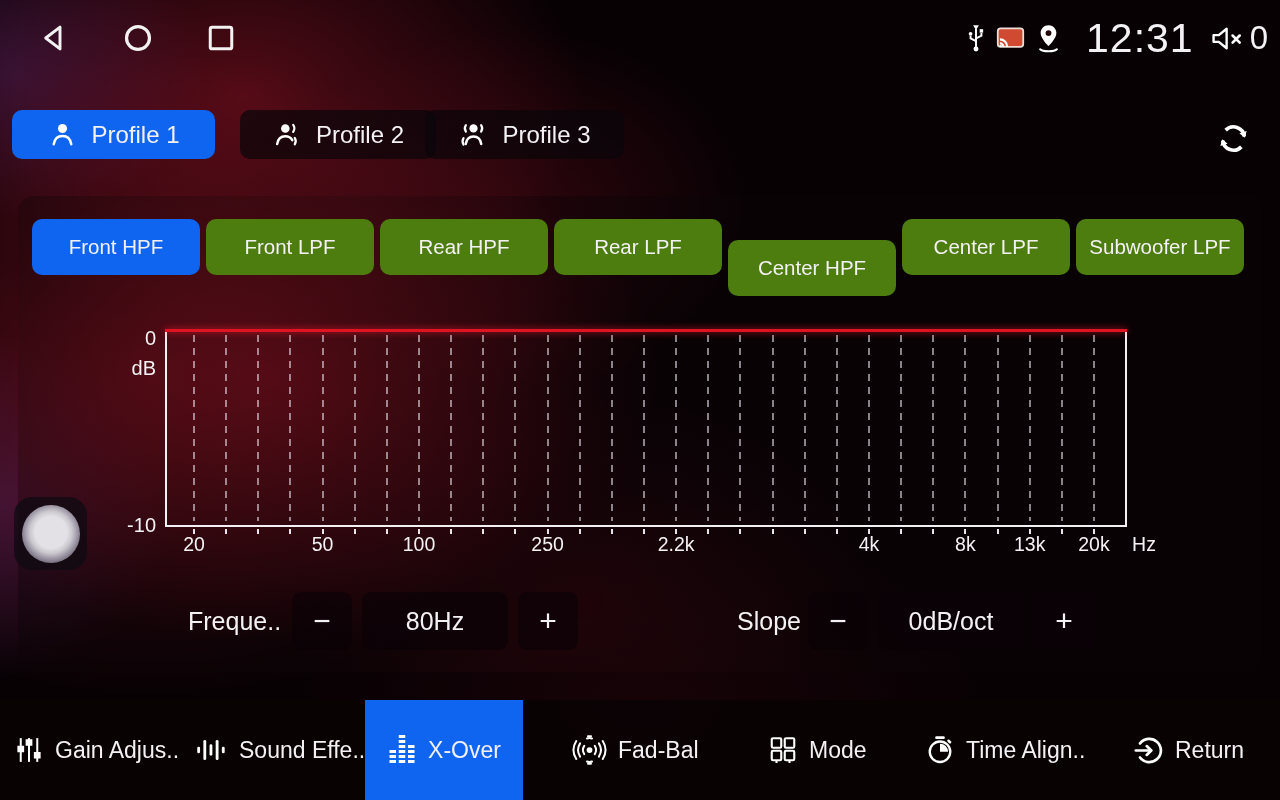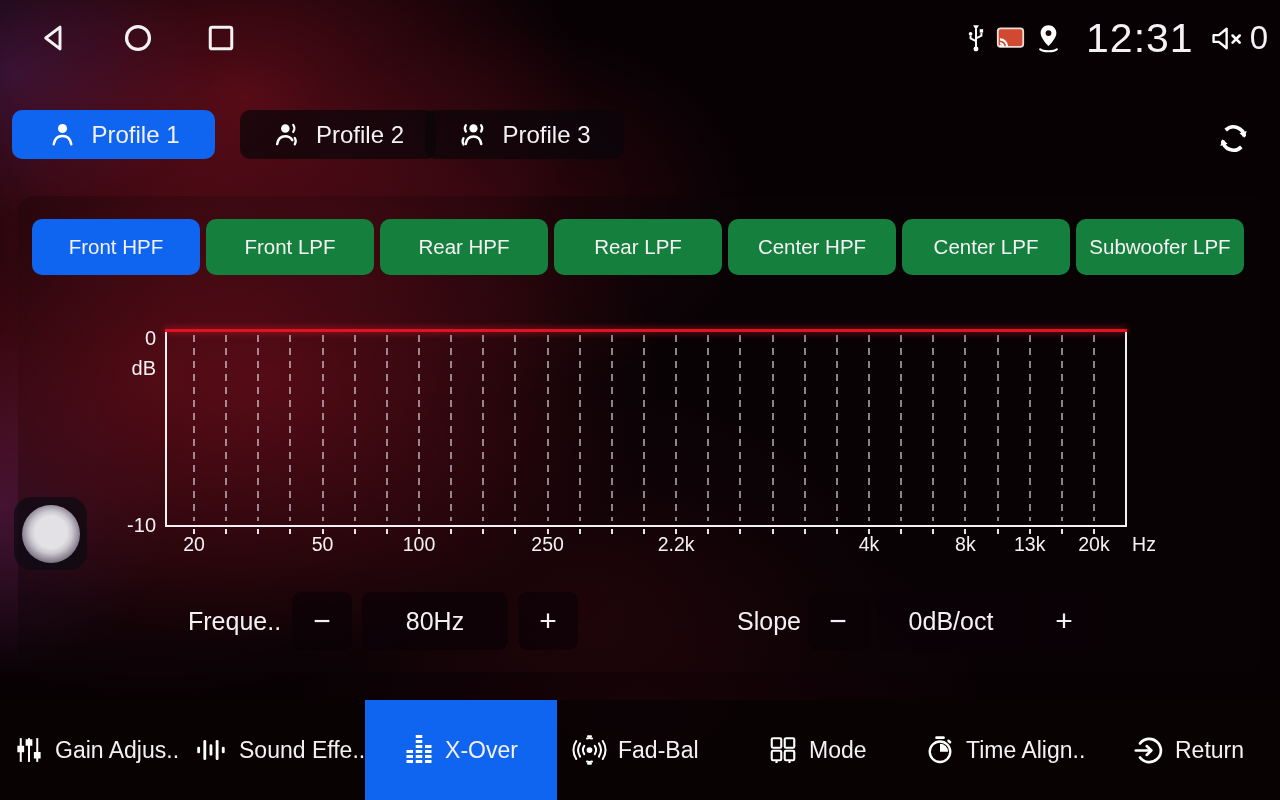--- a/index.html
+++ b/index.html
@@ -35,21 +35,21 @@
   .p-icon{display:flex;align-items:center;}
   #refresh-btn{position:absolute;left:1204px;top:109px;width:58px;height:58px;border-radius:50%;background:rgba(8,2,5,.45);display:flex;align-items:center;justify-content:center;cursor:pointer;}
 
   
   #main-panel{position:absolute;left:18px;top:196px;width:1244px;height:476px;border-radius:16px;
     background:
       radial-gradient(560px 380px at 20% 38%, rgba(150,20,36,.40), transparent 70%),
       radial-gradient(420px 300px at 45% 85%, rgba(120,14,28,.16), transparent 70%),
       rgba(13,4,8,.42);}
 
-  .filter-tab{position:absolute;top:219px;height:56px;width:168px;border-radius:10px;display:flex;align-items:center;justify-content:center;font-size:20.5px;background:#15803d;cursor:pointer;white-space:nowrap;}
+  .filter-tab{position:absolute;top:219px;height:56px;width:168px;border-radius:10px;display:flex;align-items:center;justify-content:center;font-size:20.5px;background:#4d7c0f;cursor:pointer;white-space:nowrap;}
   .filter-tab.active{background:var(--accent);}
 
   
   #plot-area{position:absolute;left:165px;top:330px;width:962px;height:197px;box-sizing:border-box;
     border:2px solid #f3f0f3;border-top:none;}
   #response-line{position:absolute;left:165px;top:329px;width:962px;height:3px;background:#df1322;box-shadow:0 0 7px rgba(255,30,50,.75);}
   .gridline{position:absolute;top:5px;bottom:4px;width:2px;
     background:repeating-linear-gradient(180deg, rgba(232,226,234,.58) 0 7px, transparent 7px 13px);}
   .btick{position:absolute;bottom:-9px;width:2px;height:5px;background:#e9e4e9;}
   .ylab{position:absolute;left:98px;width:58px;text-align:right;font-size:20px;}
@@ -184,21 +184,21 @@
     </div>
     <div class="filter-tab" style="left: 206px;">
       <span>Front LPF</span>
     </div>
     <div class="filter-tab" style="left: 380px;">
       <span>Rear HPF</span>
     </div>
     <div class="filter-tab" style="left: 554px;">
       <span>Rear LPF</span>
     </div>
-    <div class="filter-tab" style="left: 728px;">
+    <div class="filter-tab" style="left: 728px; margin-top: 21px;">
       <span>Center HPF</span>
     </div>
     <div class="filter-tab" style="left: 902px;">
       <span>Center LPF</span>
     </div>
     <div class="filter-tab" style="left: 1076px;">
       <span>Subwoofer LPF</span>
     </div>
   </div>
 
@@ -314,21 +314,21 @@
         <svg width="32" height="30" viewBox="0 0 26 24" fill="#fff">
           <rect x="1" y="9.3" width="2.3" height="5.4" rx="1.1"></rect>
           <rect x="6" y="3.8" width="2.3" height="16.4" rx="1.1"></rect>
           <rect x="11" y="7.4" width="2.3" height="9.2" rx="1.1"></rect>
           <rect x="16" y="3.8" width="2.3" height="16.4" rx="1.1"></rect>
           <rect x="21" y="9.3" width="2.3" height="5.4" rx="1.1"></rect>
         </svg>
       </span>
       <span>Sound Effe..</span>
     </div>
-    <div class="nav-item active" style="left: 365px; width: 192px;">
+    <div class="nav-item active" style="left: 365px; width: 158px;">
       <span class="n-icon">
         <svg width="30" height="30" viewBox="0 0 24 24" fill="#fff">
           <rect x="2" y="12" width="5.2" height="2.4"></rect>
           <rect x="2" y="16" width="5.2" height="2.4"></rect>
           <rect x="2" y="20" width="5.2" height="2.4"></rect>
           <rect x="9.4" y="0" width="5.2" height="2.4"></rect>
           <rect x="9.4" y="4" width="5.2" height="2.4"></rect>
           <rect x="9.4" y="8" width="5.2" height="2.4"></rect>
           <rect x="9.4" y="12" width="5.2" height="2.4"></rect>
           <rect x="9.4" y="16" width="5.2" height="2.4"></rect>

